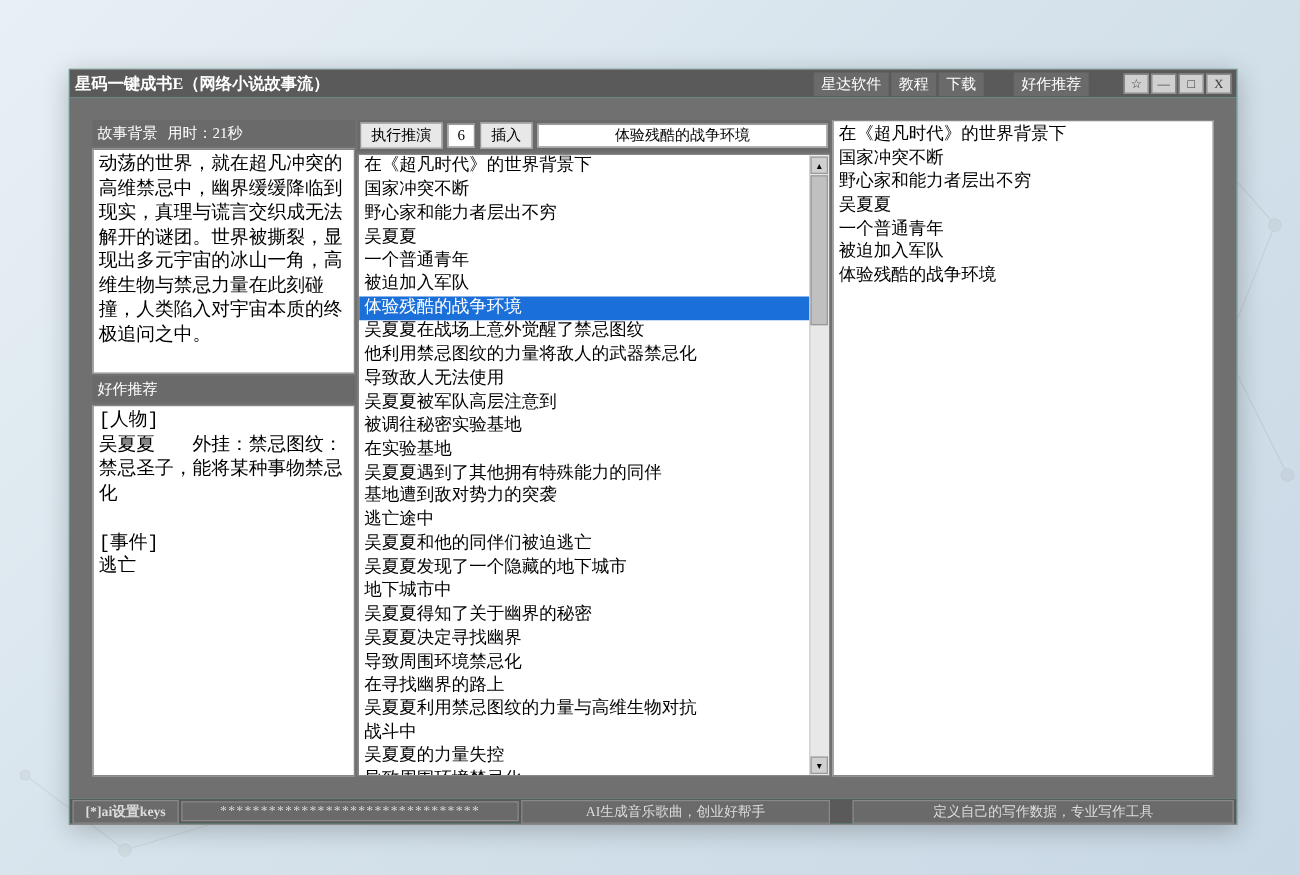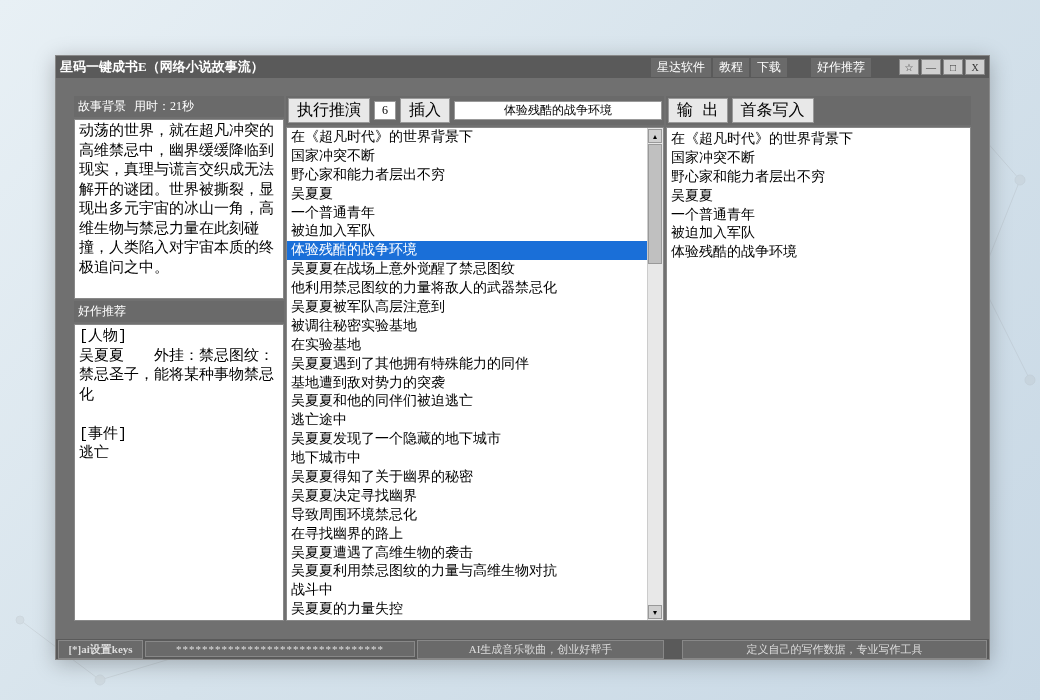--- a/index.html
+++ b/index.html
@@ -99,23 +99,23 @@
   display: flex;
   gap: 4px;
   align-items: center;
   background: #6a6a6a;
   padding: 2px;
 }
 .btn {
   background: #e8e8e8;
   border: 1px solid #999;
   padding: 1px 8px;
-  font-size: 16px;
+  font-size: 12px;
   cursor: pointer;
-  font-family: Liberation Mono, monospace;
+  font-family: Liberation Sans, sans-serif;
 }
 .num-box {
   background: #fff;
   border: 1px solid #999;
   width: 22px;
   text-align: center;
   font-size: 12px;
   padding: 1px 0;
 }
 .title-input {
@@ -272,52 +272,48 @@
       <div class="list-box" id="story-list">
         <div class="list-item">在《超凡时代》的世界背景下</div>
           <div class="list-item">国家冲突不断</div>
           <div class="list-item">野心家和能力者层出不穷</div>
           <div class="list-item">吴夏夏</div>
           <div class="list-item">一个普通青年</div>
           <div class="list-item">被迫加入军队</div>
           <div class="list-item selected">体验残酷的战争环境</div>
           <div class="list-item">吴夏夏在战场上意外觉醒了禁忌图纹</div>
           <div class="list-item">他利用禁忌图纹的力量将敌人的武器禁忌化</div>
+          <div class="list-item">导致敌人无法使用</div>
           <div class="list-item">吴夏夏被军队高层注意到</div>
           <div class="list-item">被调往秘密实验基地</div>
           <div class="list-item">在实验基地</div>
           <div class="list-item">吴夏夏遇到了其他拥有特殊能力的同伴</div>
           <div class="list-item">基地遭到敌对势力的突袭</div>
+          <div class="list-item">逃亡途中</div>
           <div class="list-item">吴夏夏和他的同伴们被迫逃亡</div>
-          <div class="list-item">逃亡途中</div>
           <div class="list-item">吴夏夏发现了一个隐藏的地下城市</div>
           <div class="list-item">地下城市中</div>
           <div class="list-item">吴夏夏得知了关于幽界的秘密</div>
           <div class="list-item">吴夏夏决定寻找幽界</div>
           <div class="list-item">导致周围环境禁忌化</div>
           <div class="list-item">在寻找幽界的路上</div>
-          <div class="list-item">吴夏夏遭遇了高维生物的袭击</div>
           <div class="list-item">吴夏夏利用禁忌图纹的力量与高维生物对抗</div>
           <div class="list-item">战斗中</div>
           <div class="list-item">吴夏夏的力量失控</div>
           <div class="list-item">导致周围环境禁忌化</div>
           <div class="list-item">吴夏夏被卷入了一个多元宇宙的裂缝中</div>
           <div class="scrollbar-fake">
           <div class="scroll-arrow" style="top:1px">▴</div>
           <div class="scroll-thumb"></div>
           <div class="scroll-arrow" style="bottom:1px">▾</div>
         </div>
       </div>
     </div>
 
     <div class="right-panel">
-      <div class="right-toolbar">
-        <button class="btn">输 出</button>
-        <button class="btn">首条写入</button>
-      </div>
       <div class="output-box" id="output-box">在《超凡时代》的世界背景下<br>国家冲突不断<br>野心家和能力者层出不穷<br>吴夏夏<br>一个普通青年<br>被迫加入军队<br>体验残酷的战争环境</div>
     </div>
 
   </div>
 
   <div class="statusbar">
     <div class="status-cell status-keys">[*]ai设置keys</div>
     <div class="status-cell status-pwd">********************************</div>
     <div class="status-cell status-ai">AI生成音乐歌曲，创业好帮手</div>
     <div class="status-cell status-custom">定义自己的写作数据，专业写作工具</div>

